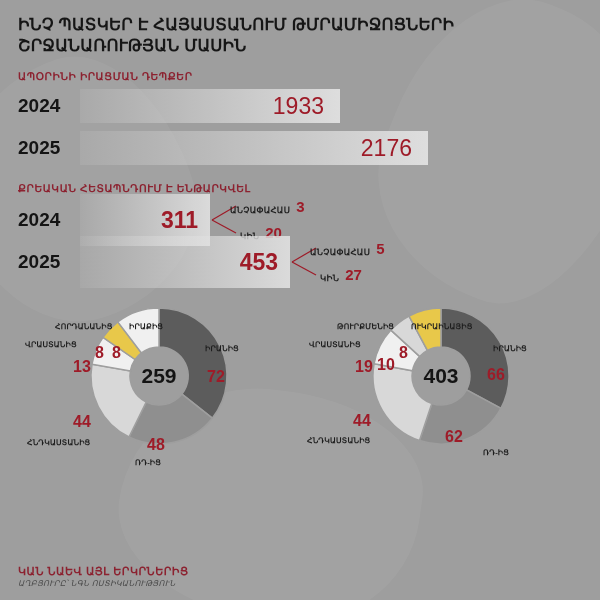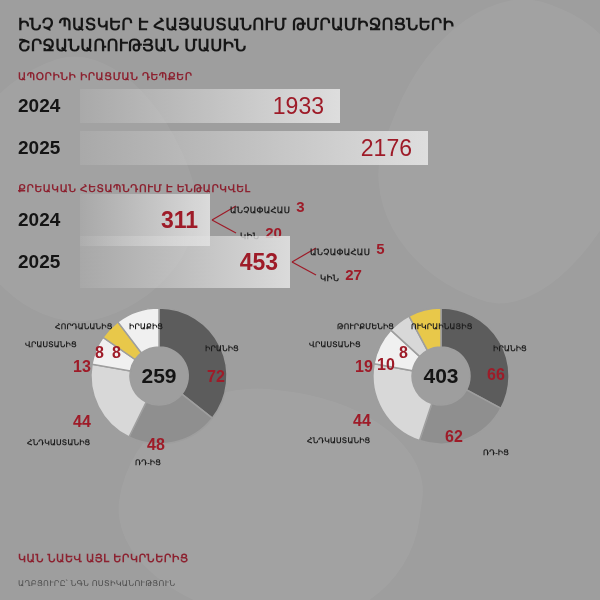--- a/index.html
+++ b/index.html
@@ -192,21 +192,22 @@
   .foot-main {
     font-size: 11px;
     font-weight: bold;
     color: #8c2230;
     letter-spacing: 0.5px;
   }
   .foot-src {
     font-size: 8px;
     color: #4a4a4a;
     letter-spacing: 0.3px;
-    margin-top: 14px;
+    margin-top: 1px;
+    font-style: italic;
   }
 </style>
 </head>
 <body>
 
 <div class="leaf l1"></div>
 <div class="leaf l2"></div>
 <div class="leaf l3"></div>
 
 <div class="wrap">

